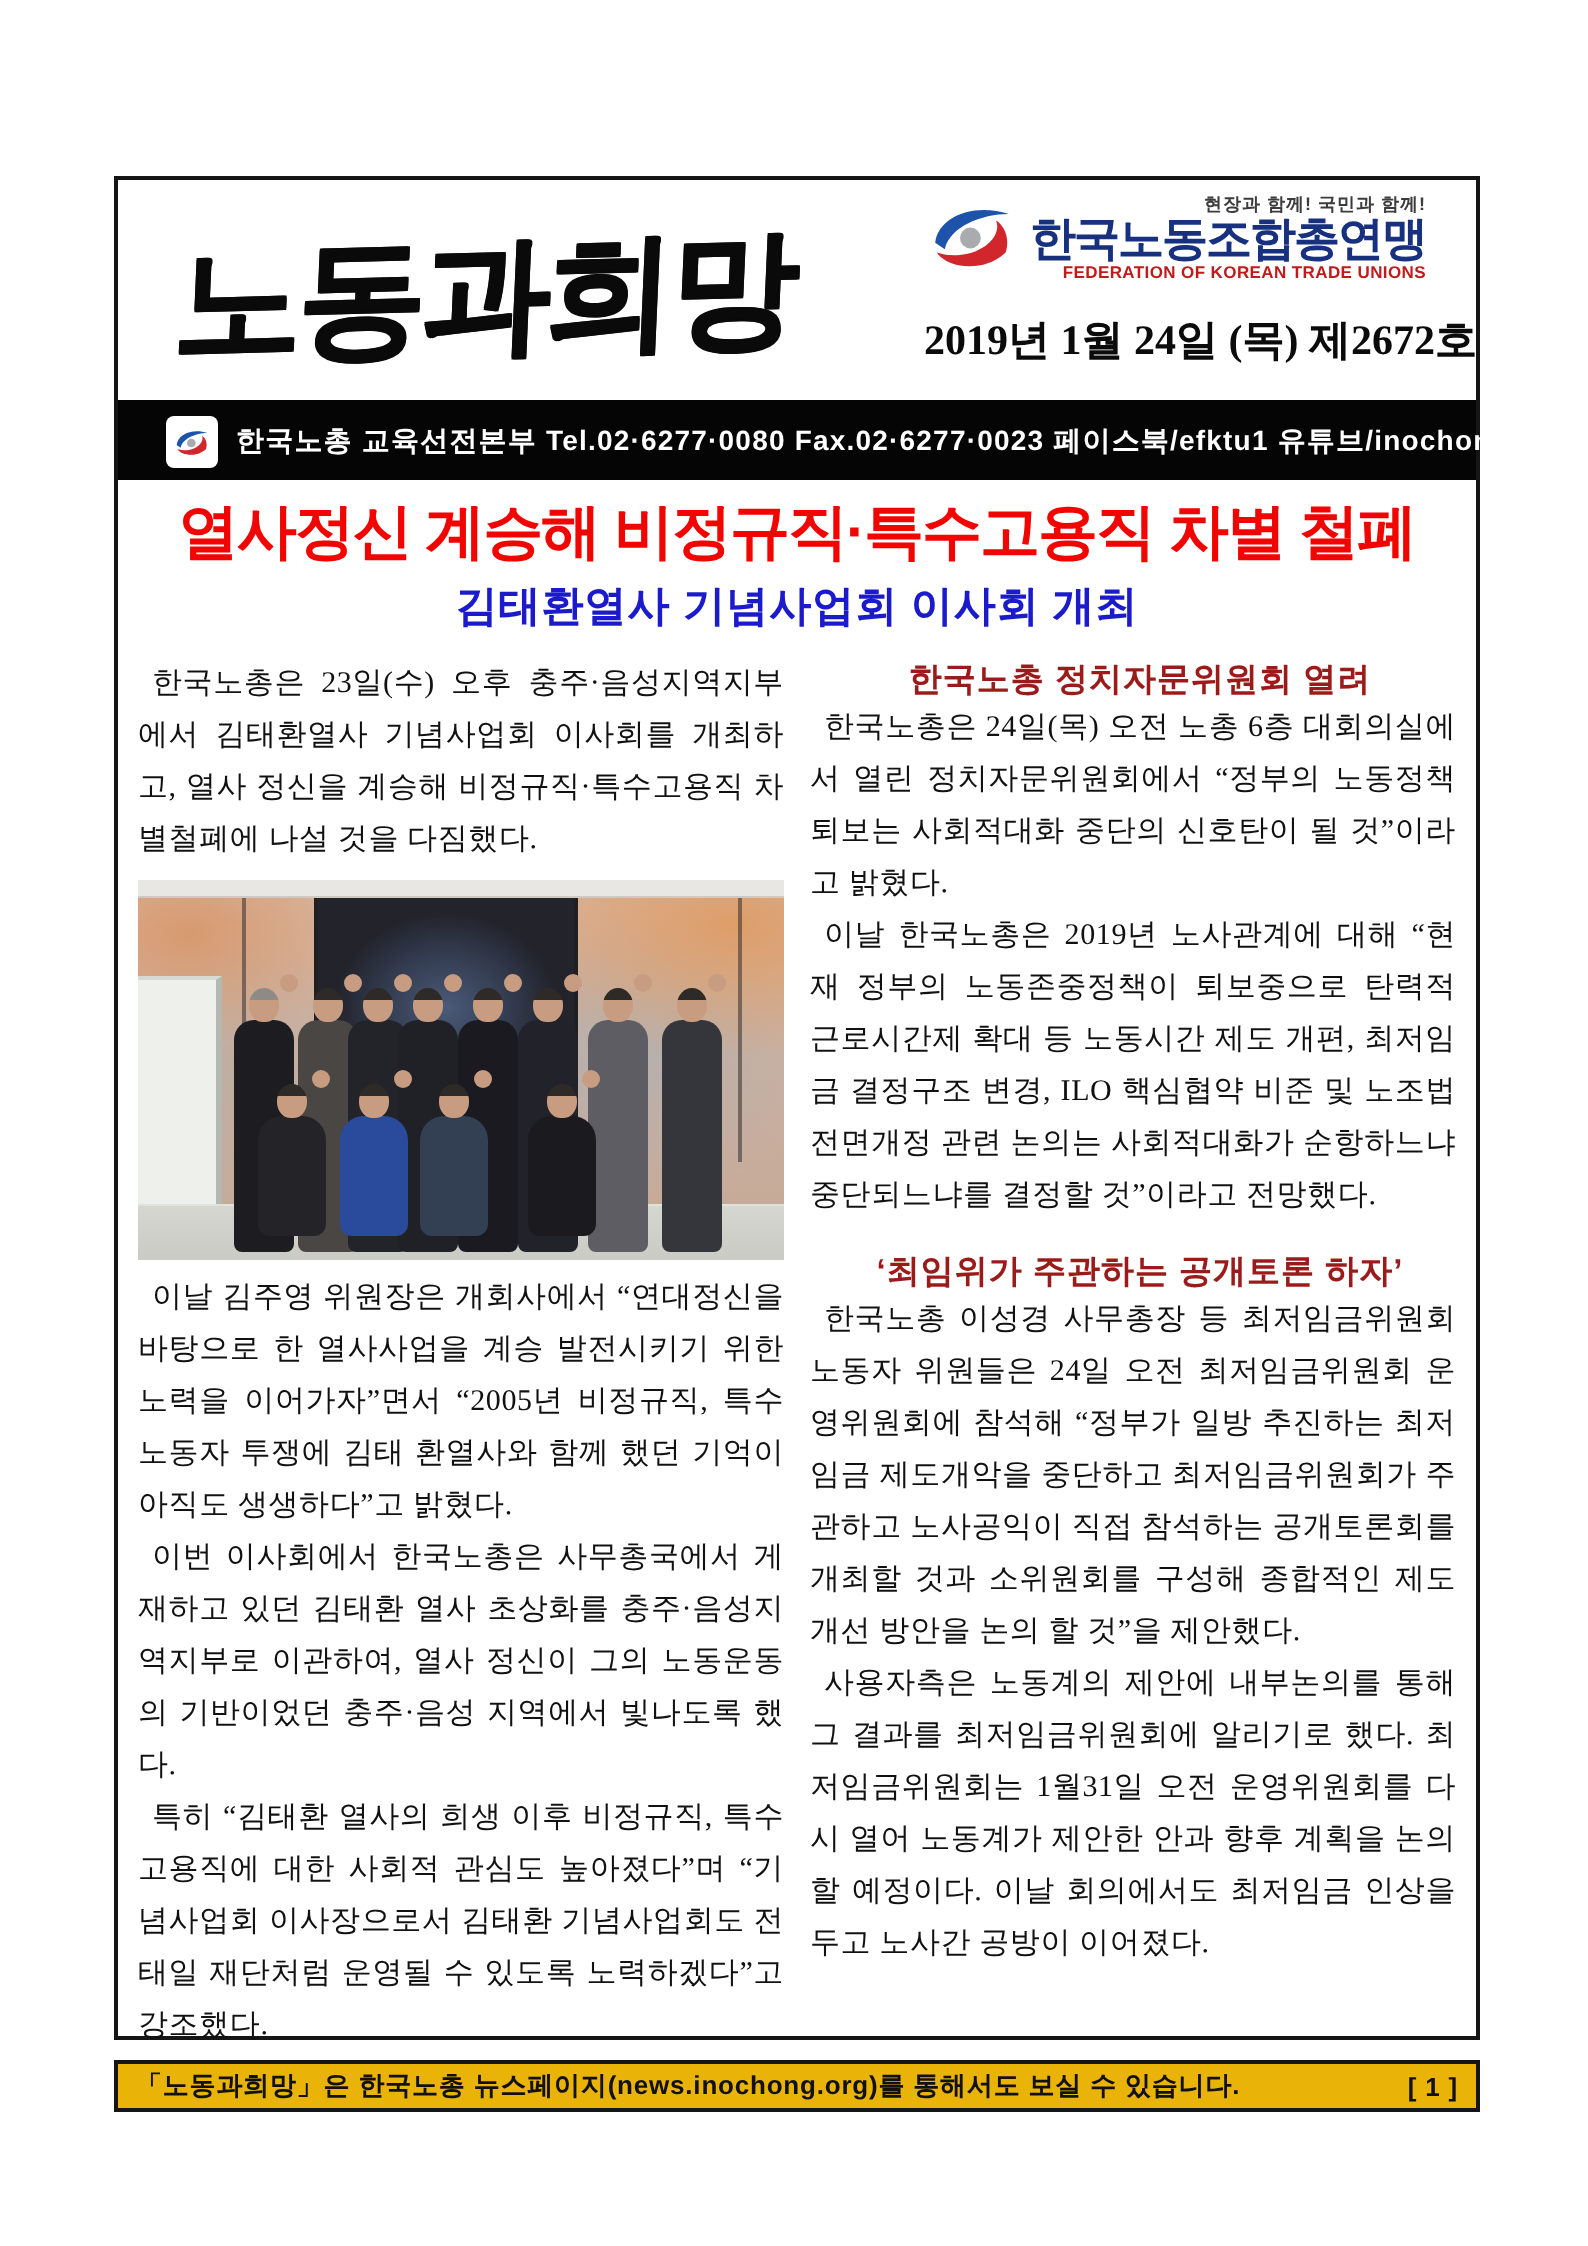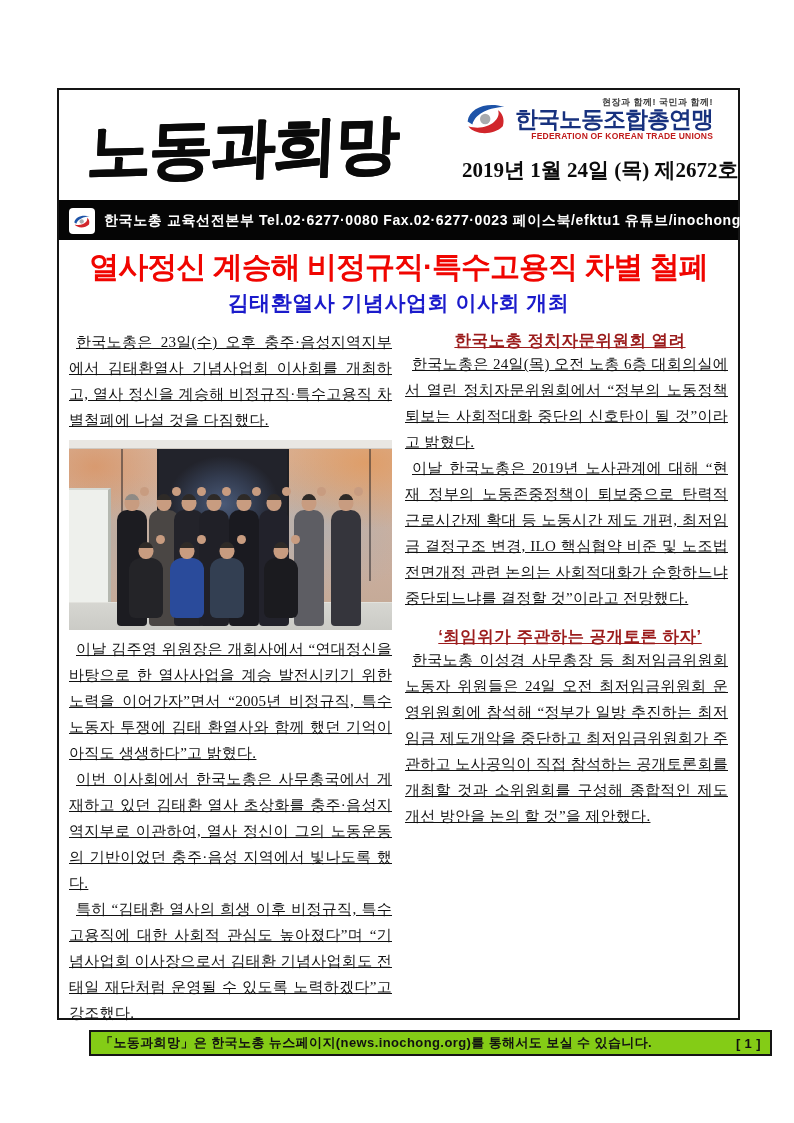--- a/index.html
+++ b/index.html
@@ -30,21 +30,21 @@
   .org-name-kr { font-family:"Liberation Sans", sans-serif; font-size:23px; font-weight:900; color:#17317e; letter-spacing:-1px; white-space:nowrap; }
   .org-name-en { font-family:"Liberation Sans", sans-serif; font-size:8.5px; font-weight:bold; color:#c01b1b; letter-spacing:0.2px; white-space:nowrap; }
   .issue-date {
     position:absolute; right:4px; top:66px; width:272px;
     font-family:"Liberation Serif", serif; font-size:21px; font-weight:bold;
     text-align:left; letter-spacing:0px; white-space:nowrap; color:#0b0b0b;
   }
   
   .contact-bar {
     height:40px; background:#050505; display:flex; align-items:center;
-    gap:9px; padding:0 10px; border-top:2px solid #050505;
+    gap:9px; padding:0 24px; border-top:2px solid #050505;
   }
   .bar-logo-box {
     width:26px; height:26px; background:#fff; border-radius:4px;
     display:flex; align-items:center; justify-content:center; flex:0 0 auto;
   }
   .bar-logo-box svg { width:20px; height:17px; }
   .contact-text {
     color:#fff; font-family:"Liberation Sans", sans-serif; font-size:14px;
     font-weight:bold; letter-spacing:0.6px; white-space:nowrap;
   }
@@ -57,21 +57,21 @@
   .headline-subtitle {
     font-family:"Liberation Sans", sans-serif; font-size:21px; font-weight:bold;
     color:#1b1bcb; margin-top:4px; letter-spacing:0.5px;
   }
   
   .columns { display:flex; gap:13px; padding:10px 10px 0; }
   .col {
     flex:1; min-width:0; font-size:15px; line-height:26px;
     text-align:justify; letter-spacing:0.3px; word-break:break-all;
   }
-  .col p { text-indent:7px; margin:0;text-decoration:underline; }
+  .col p { text-indent:7px; margin:0; }
   .section-heading {
     font-family:"Liberation Sans", sans-serif; font-size:16.5px; font-weight:bold;
     color:#9b1b1b; text-align:center; text-indent:0; letter-spacing:0.5px;
     margin:0 0 7px; line-height:22px;
   }
   .section-heading.second { margin-top:14px; }
   
   .photo {
     position:relative; width:100%; height:190px; margin:7px 0 6px;
     overflow:hidden;
@@ -117,24 +117,24 @@
   .b6 { left:190px; --coat:#22222b; }
   .b7 { left:225px; width:34px; --coat:#5d5d63; }
   .b8 { left:262px; width:32px; --coat:#35353c; }
   .f1 { left:60px; --coat:#242428; }
   .f2 { left:101px; --coat:#2a4b9b; }
   .f3 { left:141px; --coat:#333f52; }
   .f4 { left:195px; --coat:#1b1b1f; }
   
   .footer-bar {
     position:absolute; left:57px; top:1030px; width:683px; height:26px;
-    background:#84cc16; border:2px solid #151515;
+    background:#eab308; border:2px solid #151515;
     display:flex; align-items:center; justify-content:space-between;
     padding:0 9px; font-family:"Liberation Sans", sans-serif;
-    font-size:13px; font-weight:bold; letter-spacing:0.4px; white-space:nowrap;margin-left:32px;
+    font-size:13px; font-weight:bold; letter-spacing:0.4px; white-space:nowrap;
   }
 </style>
 </head>
 <body>
 
 <div class="page-box">
 
   <div class="masthead">
     <div class="calligraphy">노동과희망</div>
     <div class="org-block">
@@ -200,20 +200,21 @@
       <p>이번 이사회에서 한국노총은 사무총국에서 게재하고 있던 김태환 열사 초상화를 충주·음성지역지부로 이관하여, 열사 정신이 그의 노동운동의 기반이었던 충주·음성 지역에서 빛나도록 했다.</p>
       <p>특히 “김태환 열사의 희생 이후 비정규직, 특수고용직에 대한 사회적 관심도 높아졌다”며 “기념사업회 이사장으로서 김태환 기념사업회도 전태일 재단처럼 운영될 수 있도록 노력하겠다”고 강조했다.</p>
     </div>
 
     <div class="col">
       <p class="section-heading">한국노총 정치자문위원회 열려</p>
       <p>한국노총은 24일(목) 오전 노총 6층 대회의실에서 열린 정치자문위원회에서 “정부의 노동정책 퇴보는 사회적대화 중단의 신호탄이 될 것”이라고 밝혔다.</p>
       <p>이날 한국노총은 2019년 노사관계에 대해 “현재 정부의 노동존중정책이 퇴보중으로 탄력적 근로시간제 확대 등 노동시간 제도 개편, 최저임금 결정구조 변경, ILO 핵심협약 비준 및 노조법 전면개정 관련 논의는 사회적대화가 순항하느냐 중단되느냐를 결정할 것”이라고 전망했다.</p>
       <p class="section-heading second">‘최임위가 주관하는 공개토론 하자’</p>
       <p>한국노총 이성경 사무총장 등 최저임금위원회 노동자 위원들은 24일 오전 최저임금위원회 운영위원회에 참석해 “정부가 일방 추진하는 최저임금 제도개악을 중단하고 최저임금위원회가 주관하고 노사공익이 직접 참석하는 공개토론회를 개최할 것과 소위원회를 구성해 종합적인 제도개선 방안을 논의 할 것”을 제안했다.</p>
+      <p>사용자측은 노동계의 제안에 내부논의를 통해 그 결과를 최저임금위원회에 알리기로 했다. 최저임금위원회는 1월31일 오전 운영위원회를 다시 열어 노동계가 제안한 안과 향후 계획을 논의할 예정이다. 이날 회의에서도 최저임금 인상을 두고 노사간 공방이 이어졌다.</p>
     </div>
 
   </div>
 </div>
 
 <div class="footer-bar">
   <span>「노동과희망」은 한국노총 뉴스페이지(news.inochong.org)를 통해서도 보실 수 있습니다.</span>
   <span>[ 1 ]</span>
 </div>
 

